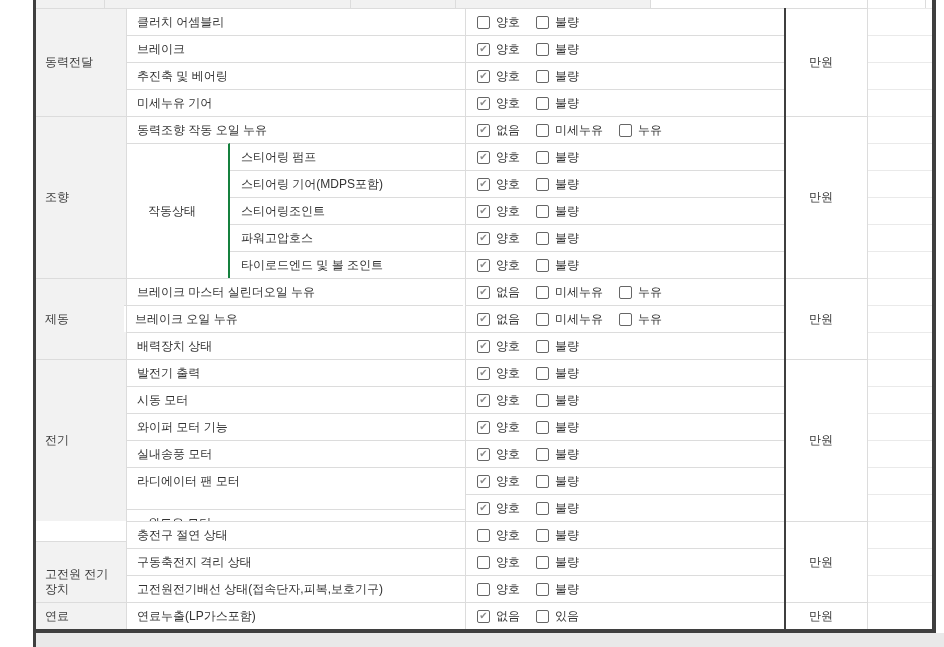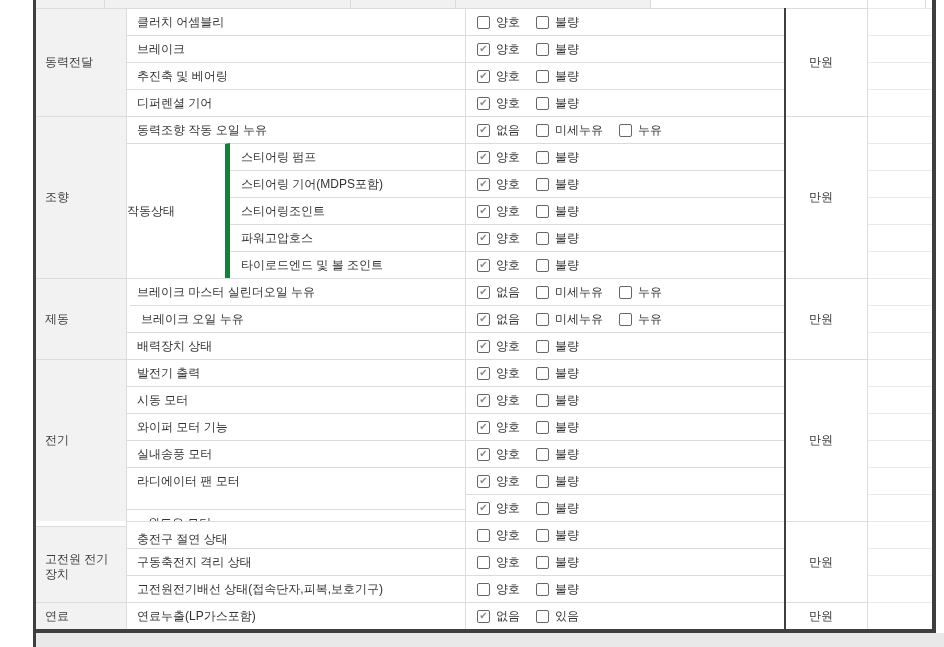--- a/index.html
+++ b/index.html
@@ -5,21 +5,21 @@
   html,body{margin:0;padding:0;}
   body{
     width:944px;height:647px;position:relative;overflow:hidden;background:#ffffff;
     font-family:"Liberation Sans","DejaVu Sans",sans-serif;font-size:12px;color:#333;
   }
   .abs{position:absolute;box-sizing:border-box;}
   .cell{position:absolute;box-sizing:border-box;background:#fff;border-top:1px solid #dcdcdc;
         display:flex;align-items:center;white-space:nowrap;}
   .cat{background:#f2f2f2;padding-left:9px;padding-right:8px;color:#3c3c3c;
        line-height:15px;white-space:normal;}
-  .subcat{border-right:5px solid #15803d;padding-left:1px;}
+  .subcat{border-right:2px solid #15803d;padding-left:22px;}
   .item{padding-left:11px;}
   .opts{gap:16px;padding-left:12px;}
   .opt{display:flex;align-items:center;gap:6px;}
   .cb{width:13px;height:13px;box-sizing:border-box;border:1px solid #666;border-radius:2px;
       background:#fff;display:flex;align-items:center;justify-content:center;
       font-family:"DejaVu Sans",sans-serif;font-size:10px;line-height:10px;color:#8a8a8a;}
   .cb.checked::after{content:"\2714";}
   .price{justify-content:center;padding-right:10px;}
   .rcol{border-top:1px solid #eaeaea;}
   .vline{position:absolute;width:1px;background:#dcdcdc;}
@@ -79,21 +79,21 @@
         <span class="cb checked"></span>
         <span>양호</span>
       </span>
       <span class="opt">
         <span class="cb"></span>
         <span>불량</span>
       </span>
     </div>
     <div class="cell rcol" style="left: 867px; top: 62px; width: 66px; height: 27px;"></div>
     <div class="cell item" style="left: 126px; top: 89px; width: 339px; height: 27px;">
-      <span>디퍼렌셜 기어</span>
+      <span>미세누유 기어</span>
     </div>
     <div class="cell opts" style="left: 465px; top: 89px; width: 320px; height: 27px;">
       <span class="opt">
         <span class="cb checked"></span>
         <span>양호</span>
       </span>
       <span class="opt">
         <span class="cb"></span>
         <span>불량</span>
       </span>
@@ -213,21 +213,21 @@
       <span class="opt">
         <span class="cb"></span>
         <span>미세누유</span>
       </span>
       <span class="opt">
         <span class="cb"></span>
         <span>누유</span>
       </span>
     </div>
     <div class="cell rcol" style="left: 867px; top: 278px; width: 66px; height: 27px;"></div>
-    <div class="cell item" style="left: 130px; top: 305px; width: 339px; height: 27px;">
+    <div class="cell item" style="left: 124px; top: 305px; width: 339px; height: 27px;">
       <span>브레이크 오일 누유</span>
     </div>
     <div class="cell opts" style="left: 465px; top: 305px; width: 320px; height: 27px;">
       <span class="opt">
         <span class="cb checked"></span>
         <span>없음</span>
       </span>
       <span class="opt">
         <span class="cb"></span>
         <span>미세누유</span>
@@ -335,27 +335,27 @@
       <span class="opt">
         <span class="cb checked"></span>
         <span>양호</span>
       </span>
       <span class="opt">
         <span class="cb"></span>
         <span>불량</span>
       </span>
     </div>
     <div class="cell rcol" style="left: 867px; top: 494px; width: 66px; height: 27px;"></div>
-    <div class="cell cat" style="left: 36px; top: 526px; width: 90px; height: 81px; justify-content: flex-end;">
+    <div class="cell cat" style="left: 36px; top: 541px; width: 90px; height: 81px; justify-content: flex-end;">
       <span>고전원 전기장치</span>
     </div>
     <div class="cell price" style="left: 785px; top: 521px; width: 82px; height: 81px;">
       <span>만원</span>
     </div>
-    <div class="cell item" style="left: 126px; top: 521px; width: 339px; height: 27px; align-items: flex-end;">
+    <div class="cell item" style="left: 126px; top: 521px; width: 339px; height: 27px;">
       <span>충전구 절연 상태</span>
     </div>
     <div class="cell opts" style="left: 465px; top: 521px; width: 320px; height: 27px;">
       <span class="opt">
         <span class="cb"></span>
         <span>양호</span>
       </span>
       <span class="opt">
         <span class="cb"></span>
         <span>불량</span>

